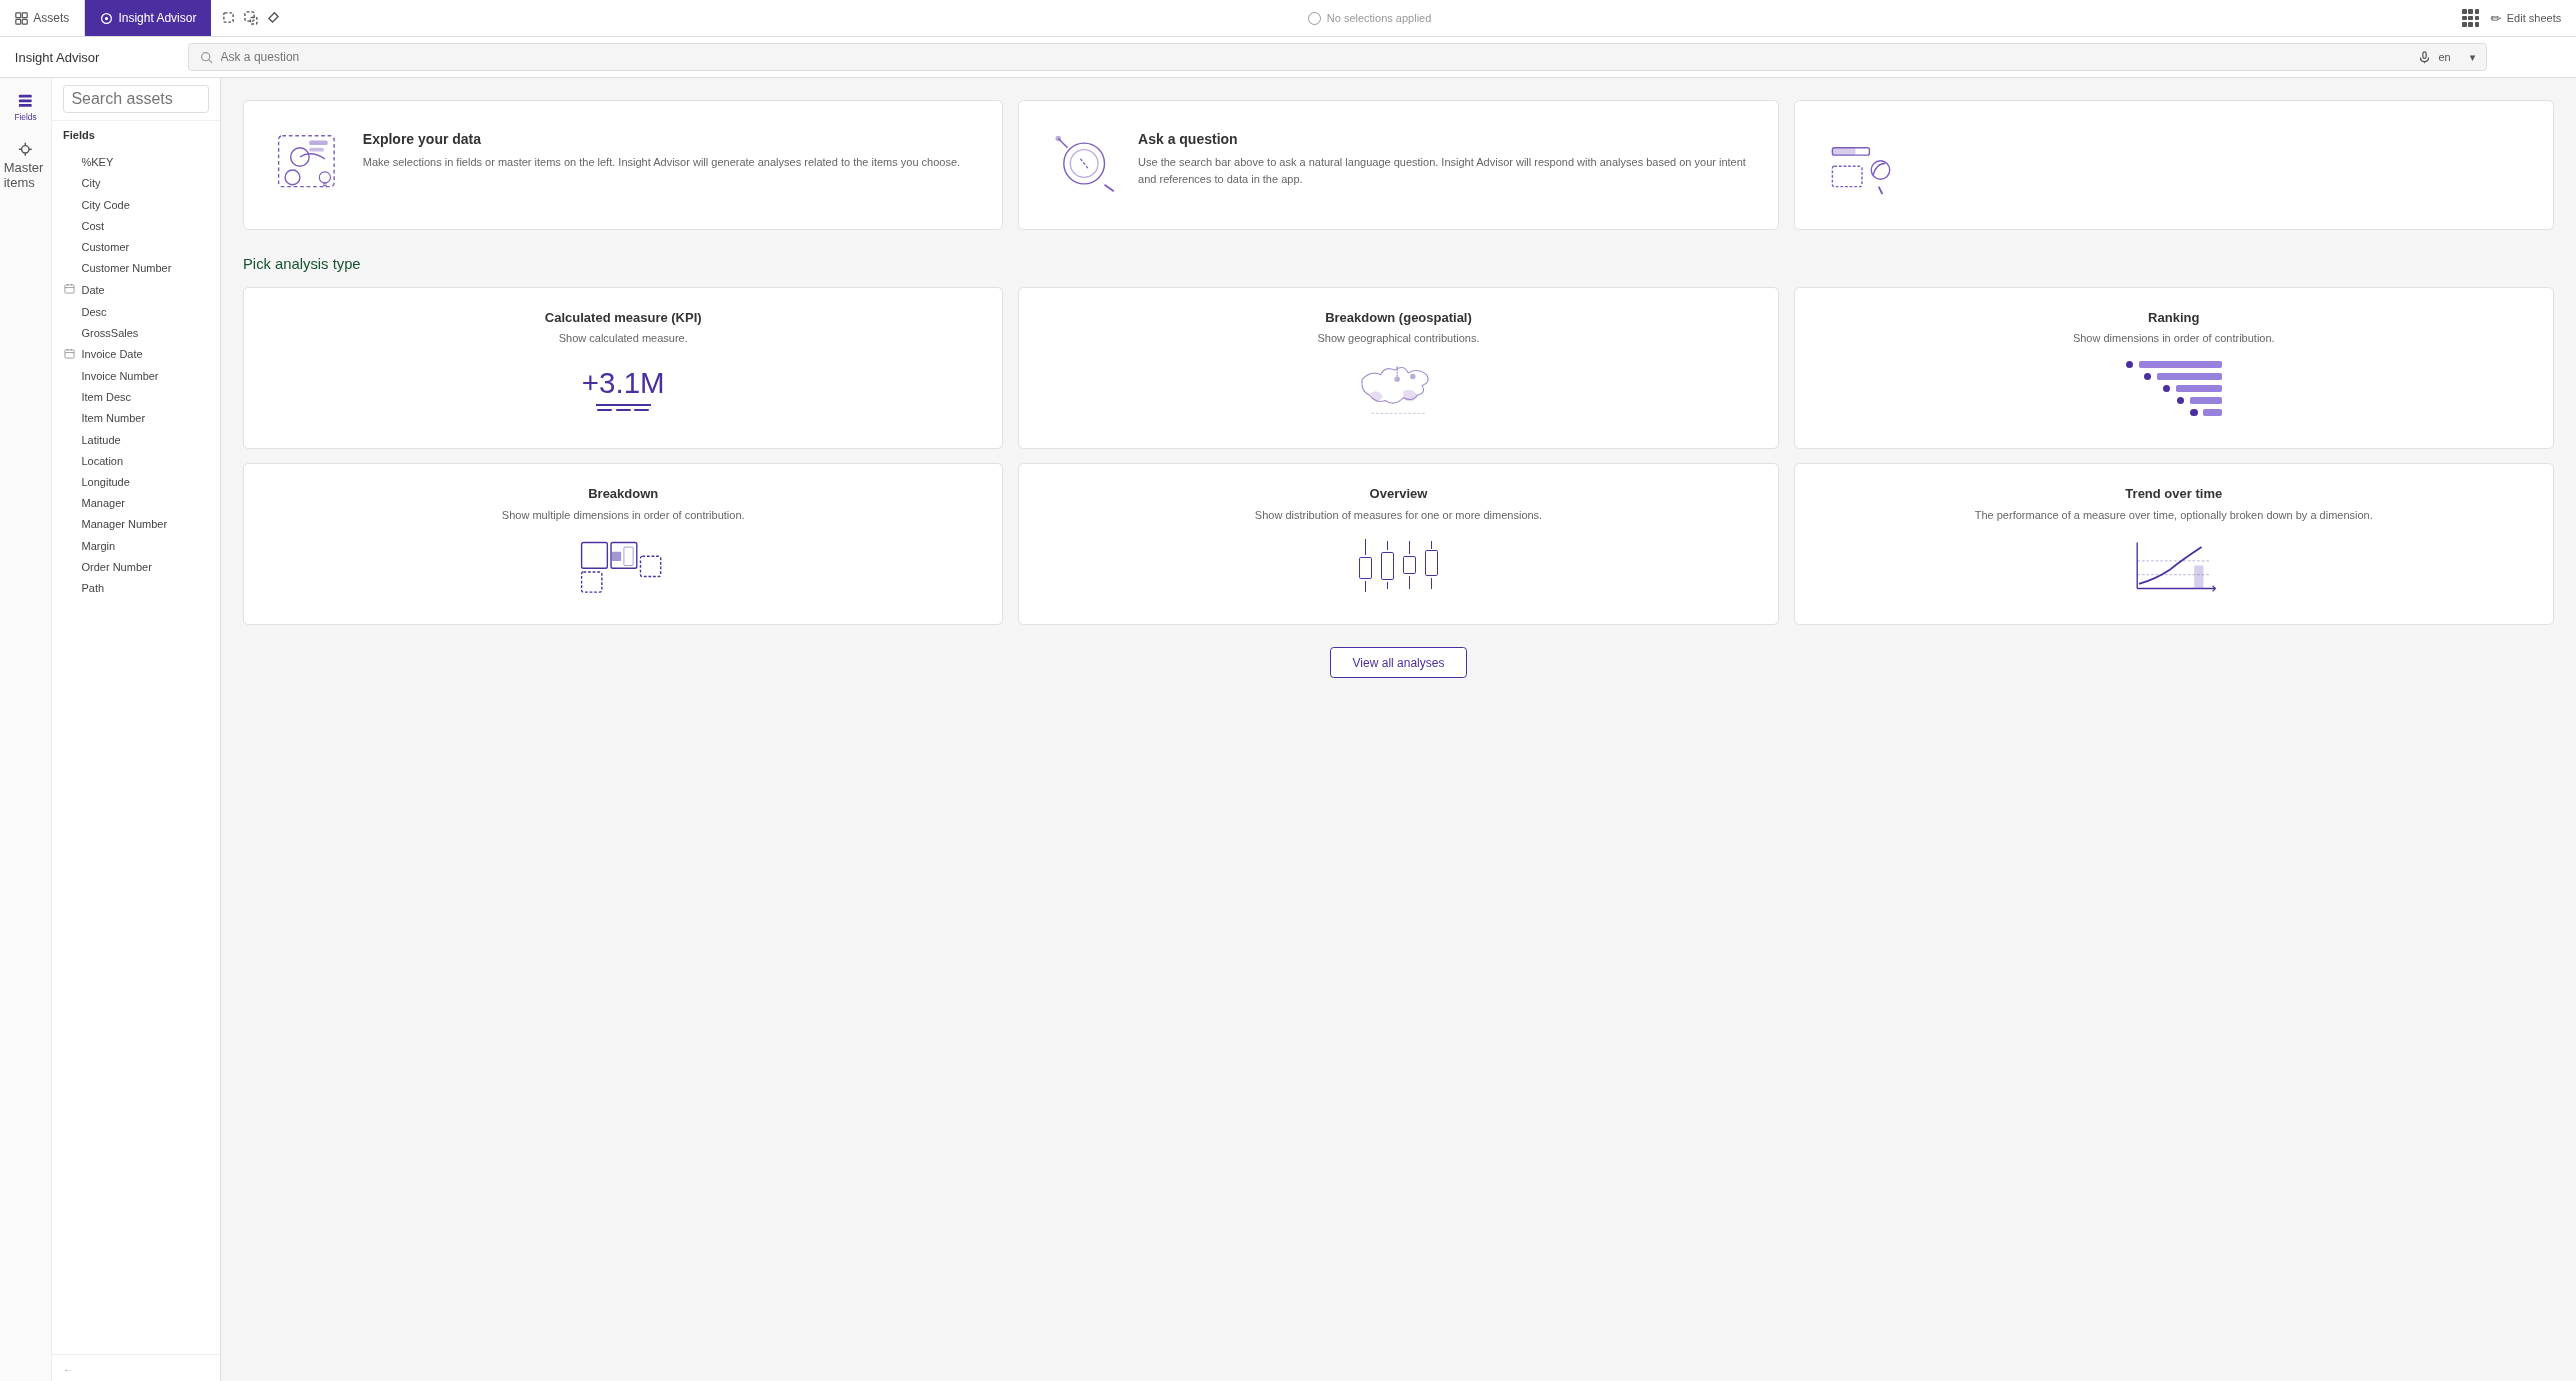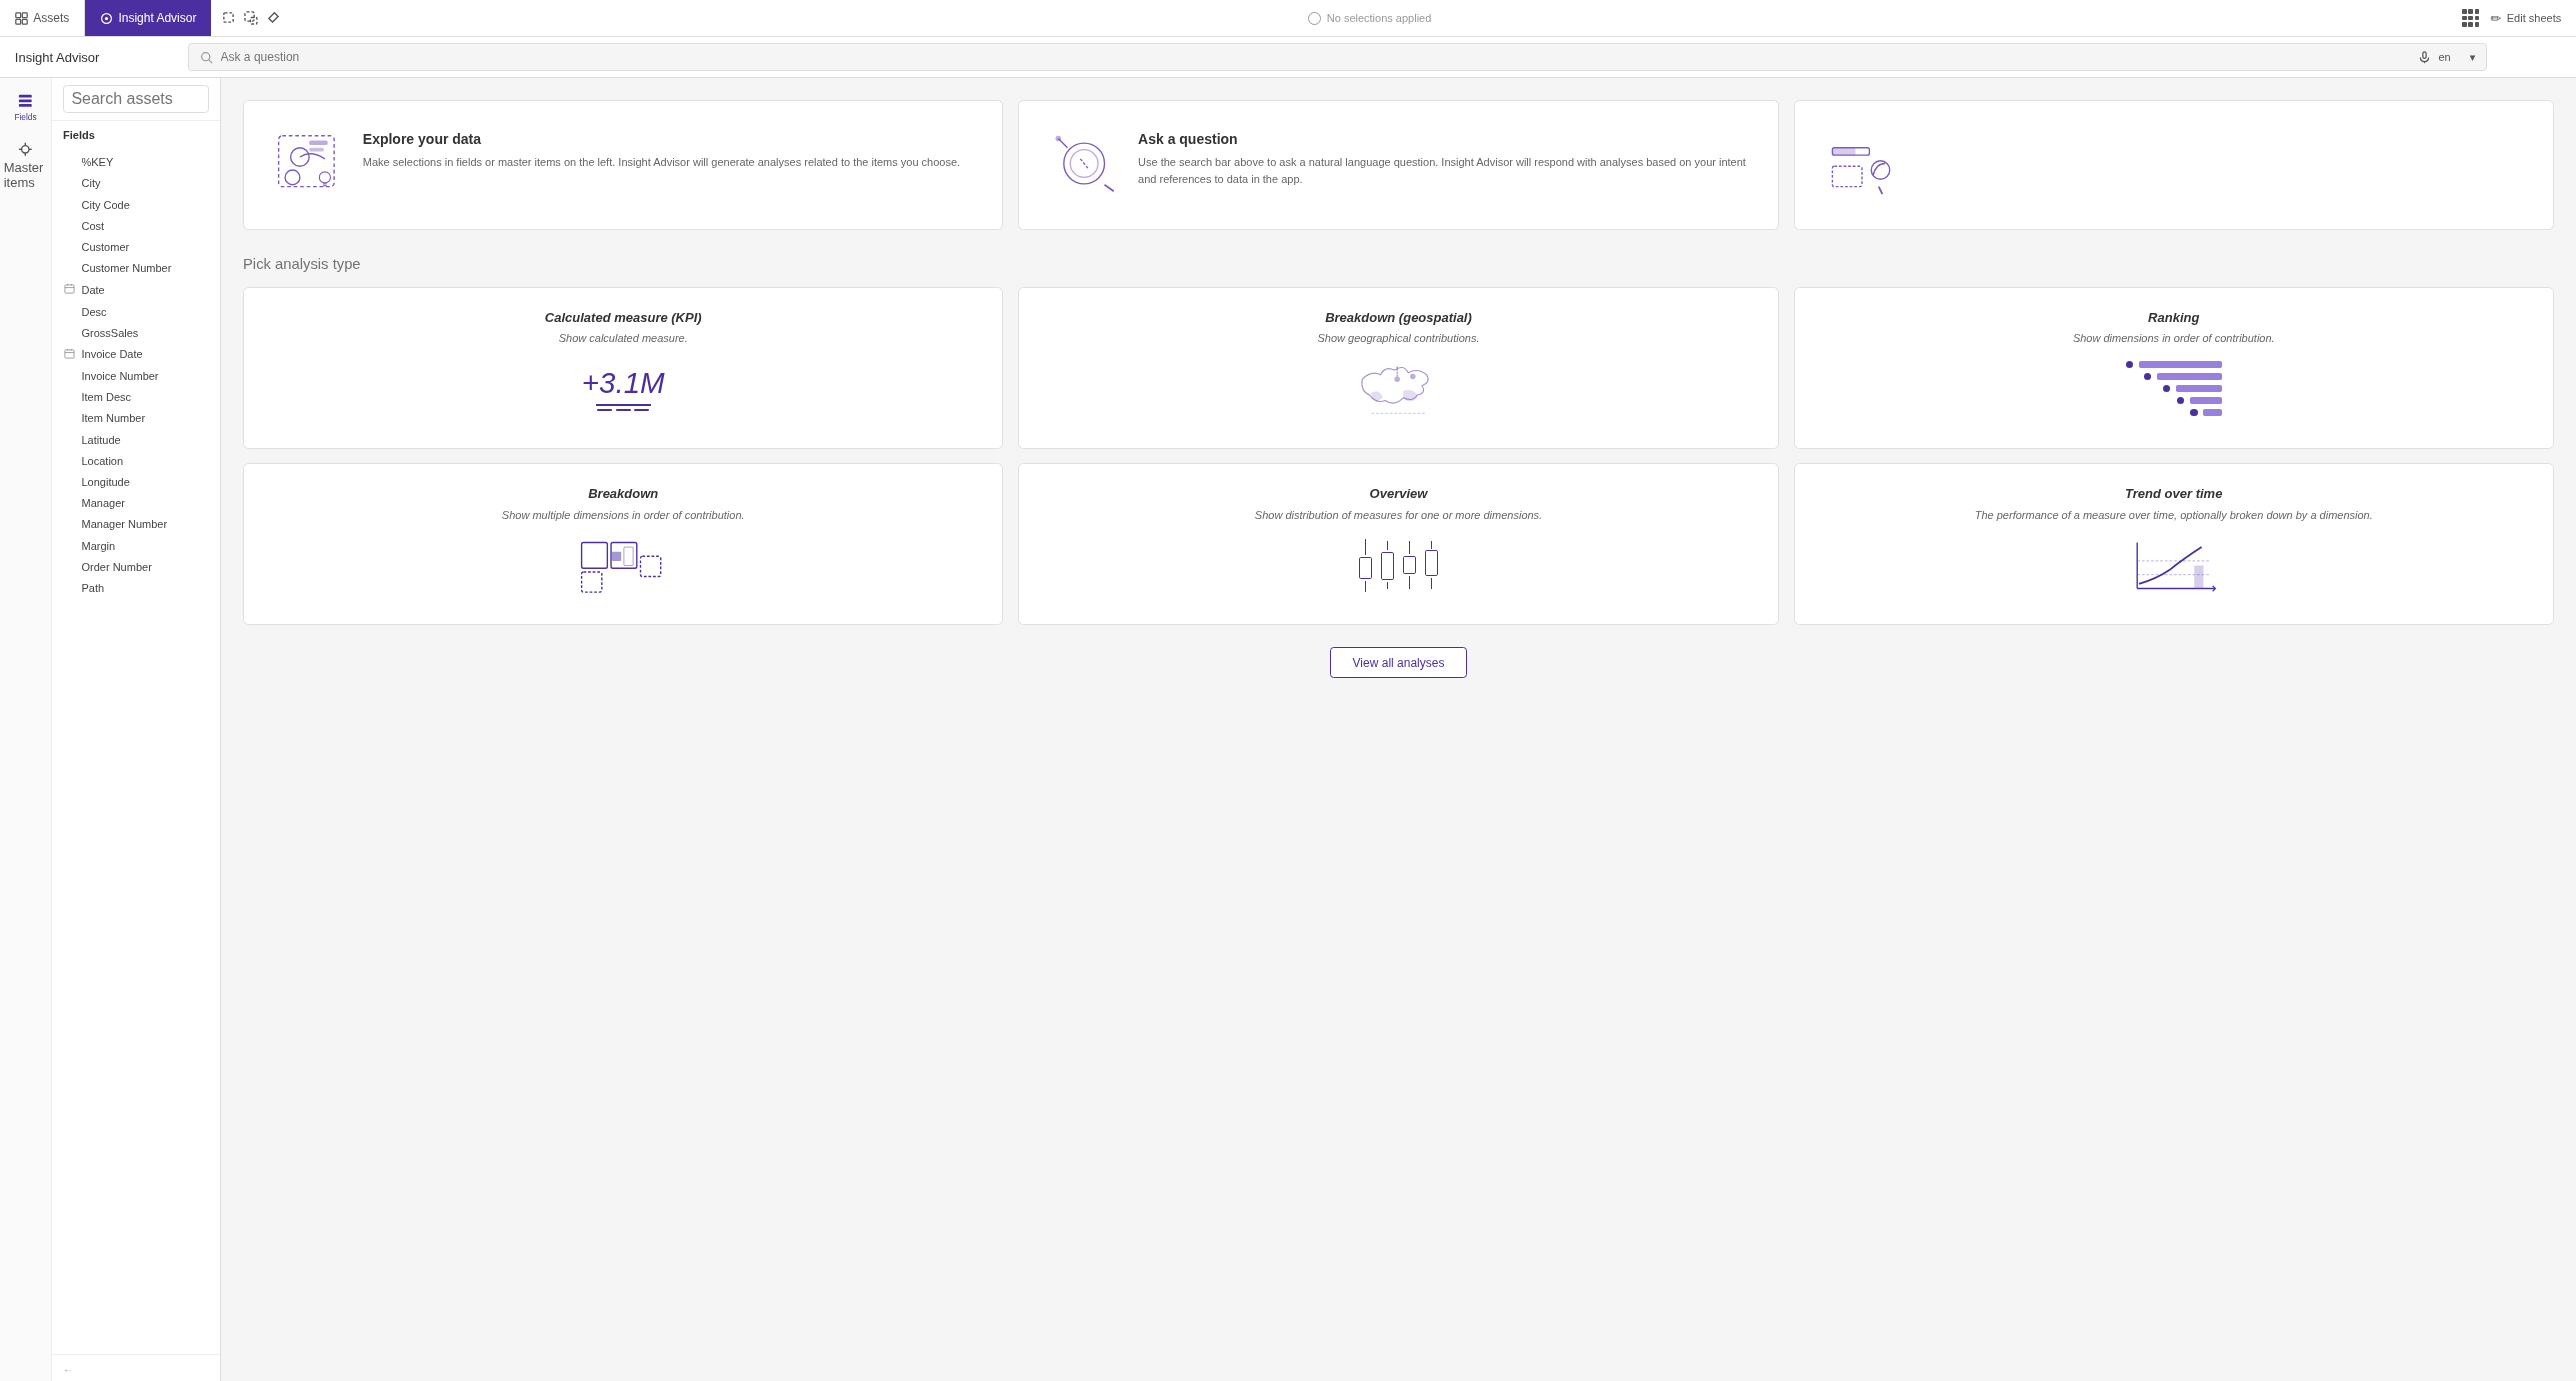--- a/index.html
+++ b/index.html
@@ -89,26 +89,26 @@
     .info-cards { display: grid; grid-template-columns: repeat(3, 1fr); gap: 14.8px; margin-bottom: 26px; }
     .info-card {
       background: #fff; border: 0.9px solid #e0e0e0; border-radius: 5.5px;
       padding: 30px; display: flex; align-items: flex-start; gap: 14.8px;
     }
     .info-card-icon { flex-shrink: 0; }
     .info-card h3 { font-size: 14px; font-weight: 600; color: #333; margin-bottom: 7.4px; }
     .info-card p { font-size: 11px; color: #666; line-height: 1.5; }
 
     
-    .section-title { font-size: 14.8px; font-weight: 500; color: #737373; margin-bottom: 14.8px; }
+    .section-title { font-size: 14.8px; font-weight: 500; color: #14532d; margin-bottom: 14.8px; }
     .analysis-grid { display: grid; grid-template-columns: repeat(3, 1fr); gap: 14.8px; }
     .analysis-card {
       background: #fff; border: 0.9px solid #e0e0e0; border-radius: 5.5px;
       padding: 22px; display: flex; flex-direction: column; align-items: center; gap: 7.4px;
-      cursor: pointer; text-align: center; font-style: italic;
+      cursor: pointer; text-align: center;
     }
     .analysis-card h4 { font-size: 13px; font-weight: 600; color: #333; }
     .analysis-card p { font-size: 11px; color: #666; }
     .analysis-visual { height: 74px; display: flex; align-items: center; justify-content: center; width: 100%; }
 
     
     .kpi-visual { display: flex; flex-direction: column; align-items: center; gap: 3.7px; }
     .kpi-number { font-size: 29.5px; color: #4b2fa0; font-weight: 300; }
     .kpi-bar { width: 55px; height: 1.8px; background: #4b2fa0; }
     .kpi-dash { display: flex; gap: 3.7px; }

